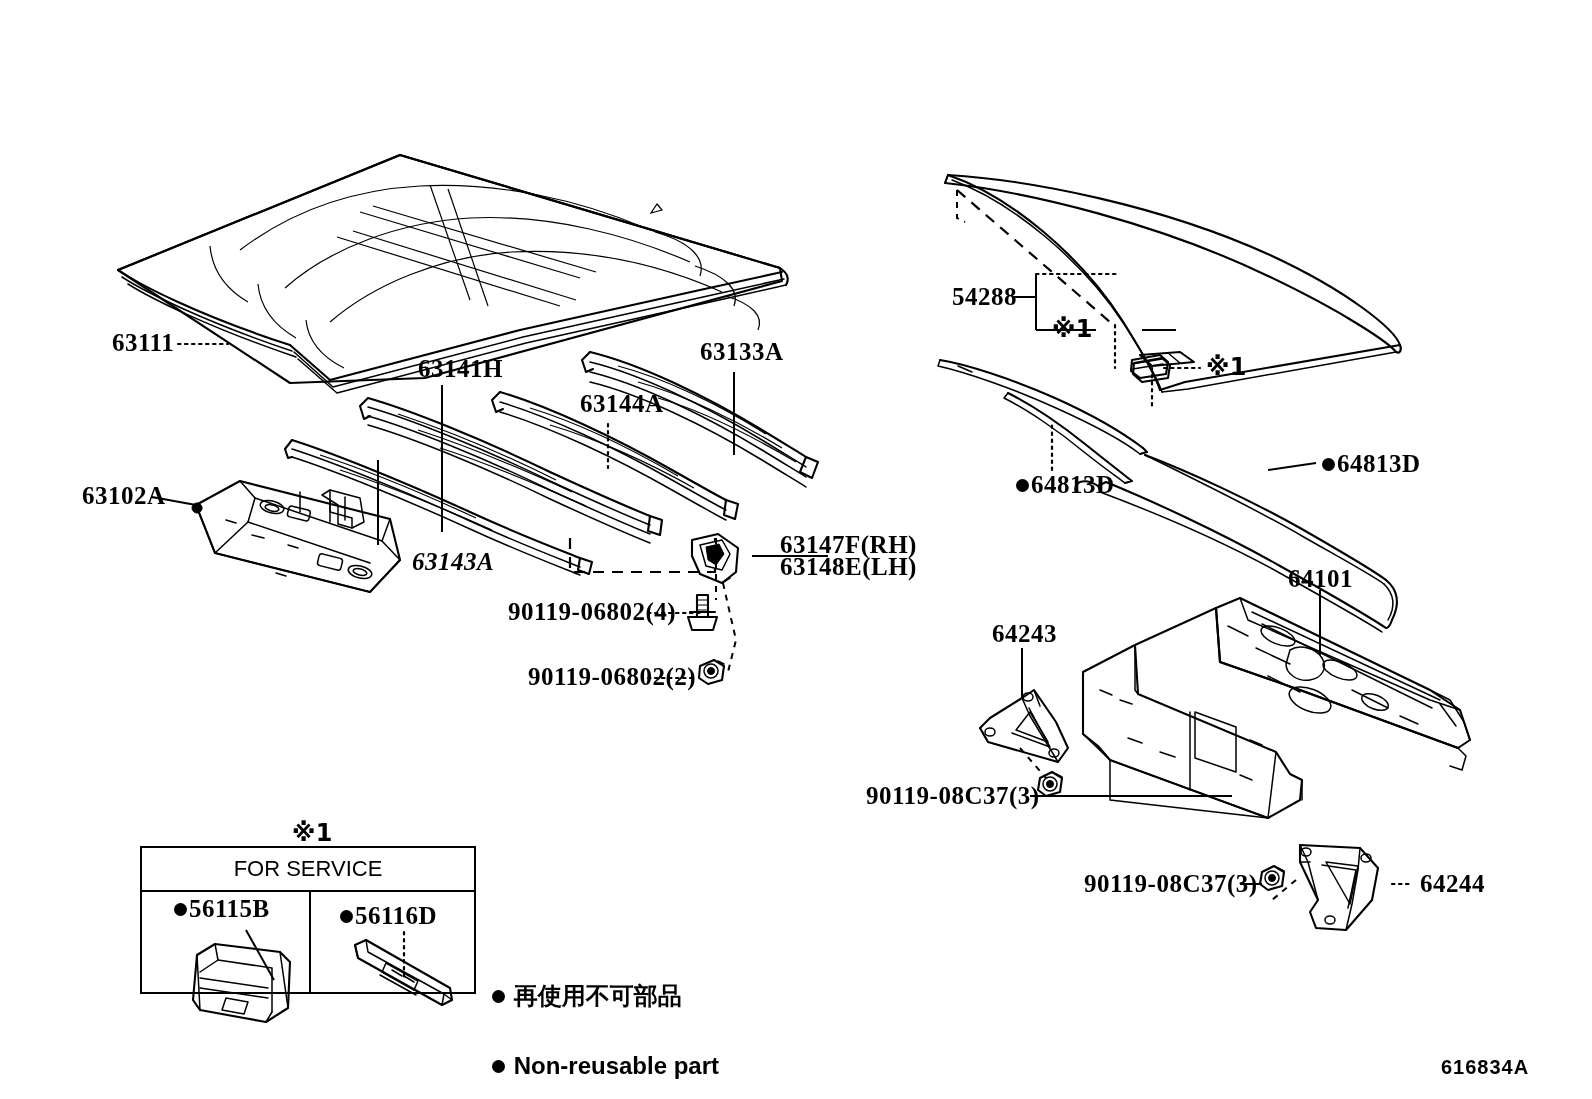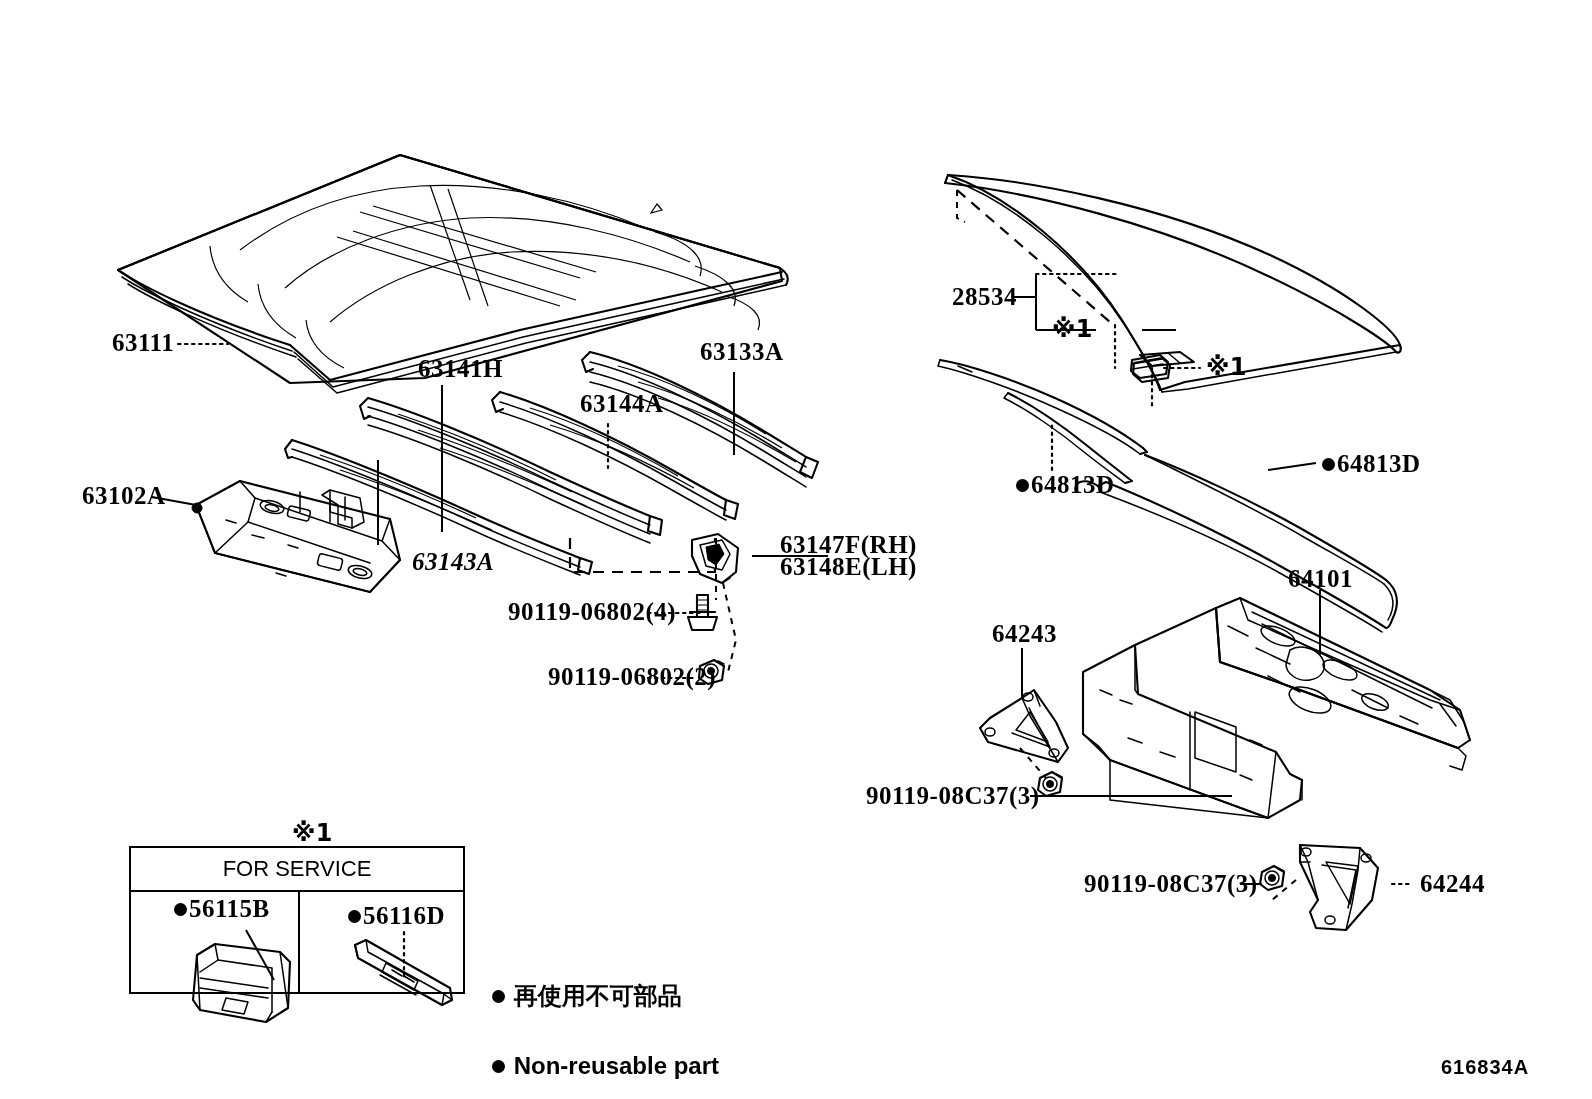--- a/index.html
+++ b/index.html
@@ -338,52 +338,52 @@
 <div class="lbl" style="left:412px;top:548px;font-style:italic;">63143A</div>
 
 <div class="lbl" style="left:580px;top:390px;">63144A</div>
 
 <div class="lbl" style="left:700px;top:330px;margin-top:8px;">63133A</div>
 
 <div class="lbl" style="left:780px;top:531px;">63147F(RH)</div>
 <div class="lbl" style="left:780px;top:553px;">63148E(LH)</div>
 
 <div class="lbl" style="left:508px;top:598px;">90119-06802(4)</div>
-<div class="lbl" style="left:528px;top:663px;margin-left:20px;">90119-06802(2)</div>
-
-<div class="lbl" style="left:952px;top:283px;">28534</div>
+<div class="lbl" style="left:528px;top:663px;">90119-06802(2)</div>
+
+<div class="lbl" style="left:952px;top:283px;">54288</div>
 
 <div class="lbl kome" style="left:1052px;top:316px;font-size:24px;">※1</div>
 <div class="lbl kome" style="left:1206px;top:354px;font-size:24px;">※1</div>
 
 <div class="lbl" style="left:1016px;top:471px;"><span class="dot"></span><span>64813D</span></div>
 
 <div class="lbl" style="left:1322px;top:450px;"><span class="dot"></span><span>64813D</span></div>
 
 <div class="lbl" style="left:1288px;top:565px;">64101</div>
 
 <div class="lbl" style="left:992px;top:620px;">64243</div>
 
 <div class="lbl" style="left:1420px;top:870px;">64244</div>
 
 <div class="lbl" style="left:866px;top:782px;">90119-08C37(3)</div>
 
 <div class="lbl" style="left:1084px;top:870px;">90119-08C37(3)</div>
 
 <div class="lbl kome" style="left:292px;top:820px;font-size:24px;">※1</div>
 
-<div class="svcbox" style="left:129px;top:846px;width:336px;height:148px;">
+<div class="svcbox" style="left:140px;top:846px;width:336px;height:148px;">
   <div class="svctitle" style="top:8px;">FOR SERVICE</div>
   <div style="position:absolute;left:0;top:42px;width:100%;height:2px;background:#000;"></div>
   <div style="position:absolute;left:167px;top:42px;width:2px;bottom:0;background:#000;"></div>
 </div>
 
 <div class="lbl" style="left:174px;top:895px;"><span class="dot"></span><span>56115B</span></div>
 
-<div class="lbl" style="left:348px;top:902px;"><span class="dot"></span><span>56116D</span></div>
+<div class="lbl" style="left:340px;top:902px;"><span class="dot"></span><span>56116D</span></div>
 
 <div class="note" style="left:492px;top:980px;"><span class="dot"></span>&nbsp;<span style="font-family:'DejaVu Sans',sans-serif;">再使用不可部品</span></div>
 
 <div class="note" style="left:492px;top:1014px;margin-top:38px;"><span class="dot"></span>&nbsp;<span>Non-reusable part</span></div>
 
 <div class="cornercode" style="left:1429px;top:1056px;margin-left:12px;">616834A</div>
 
 </div>
 
 </body></html>

